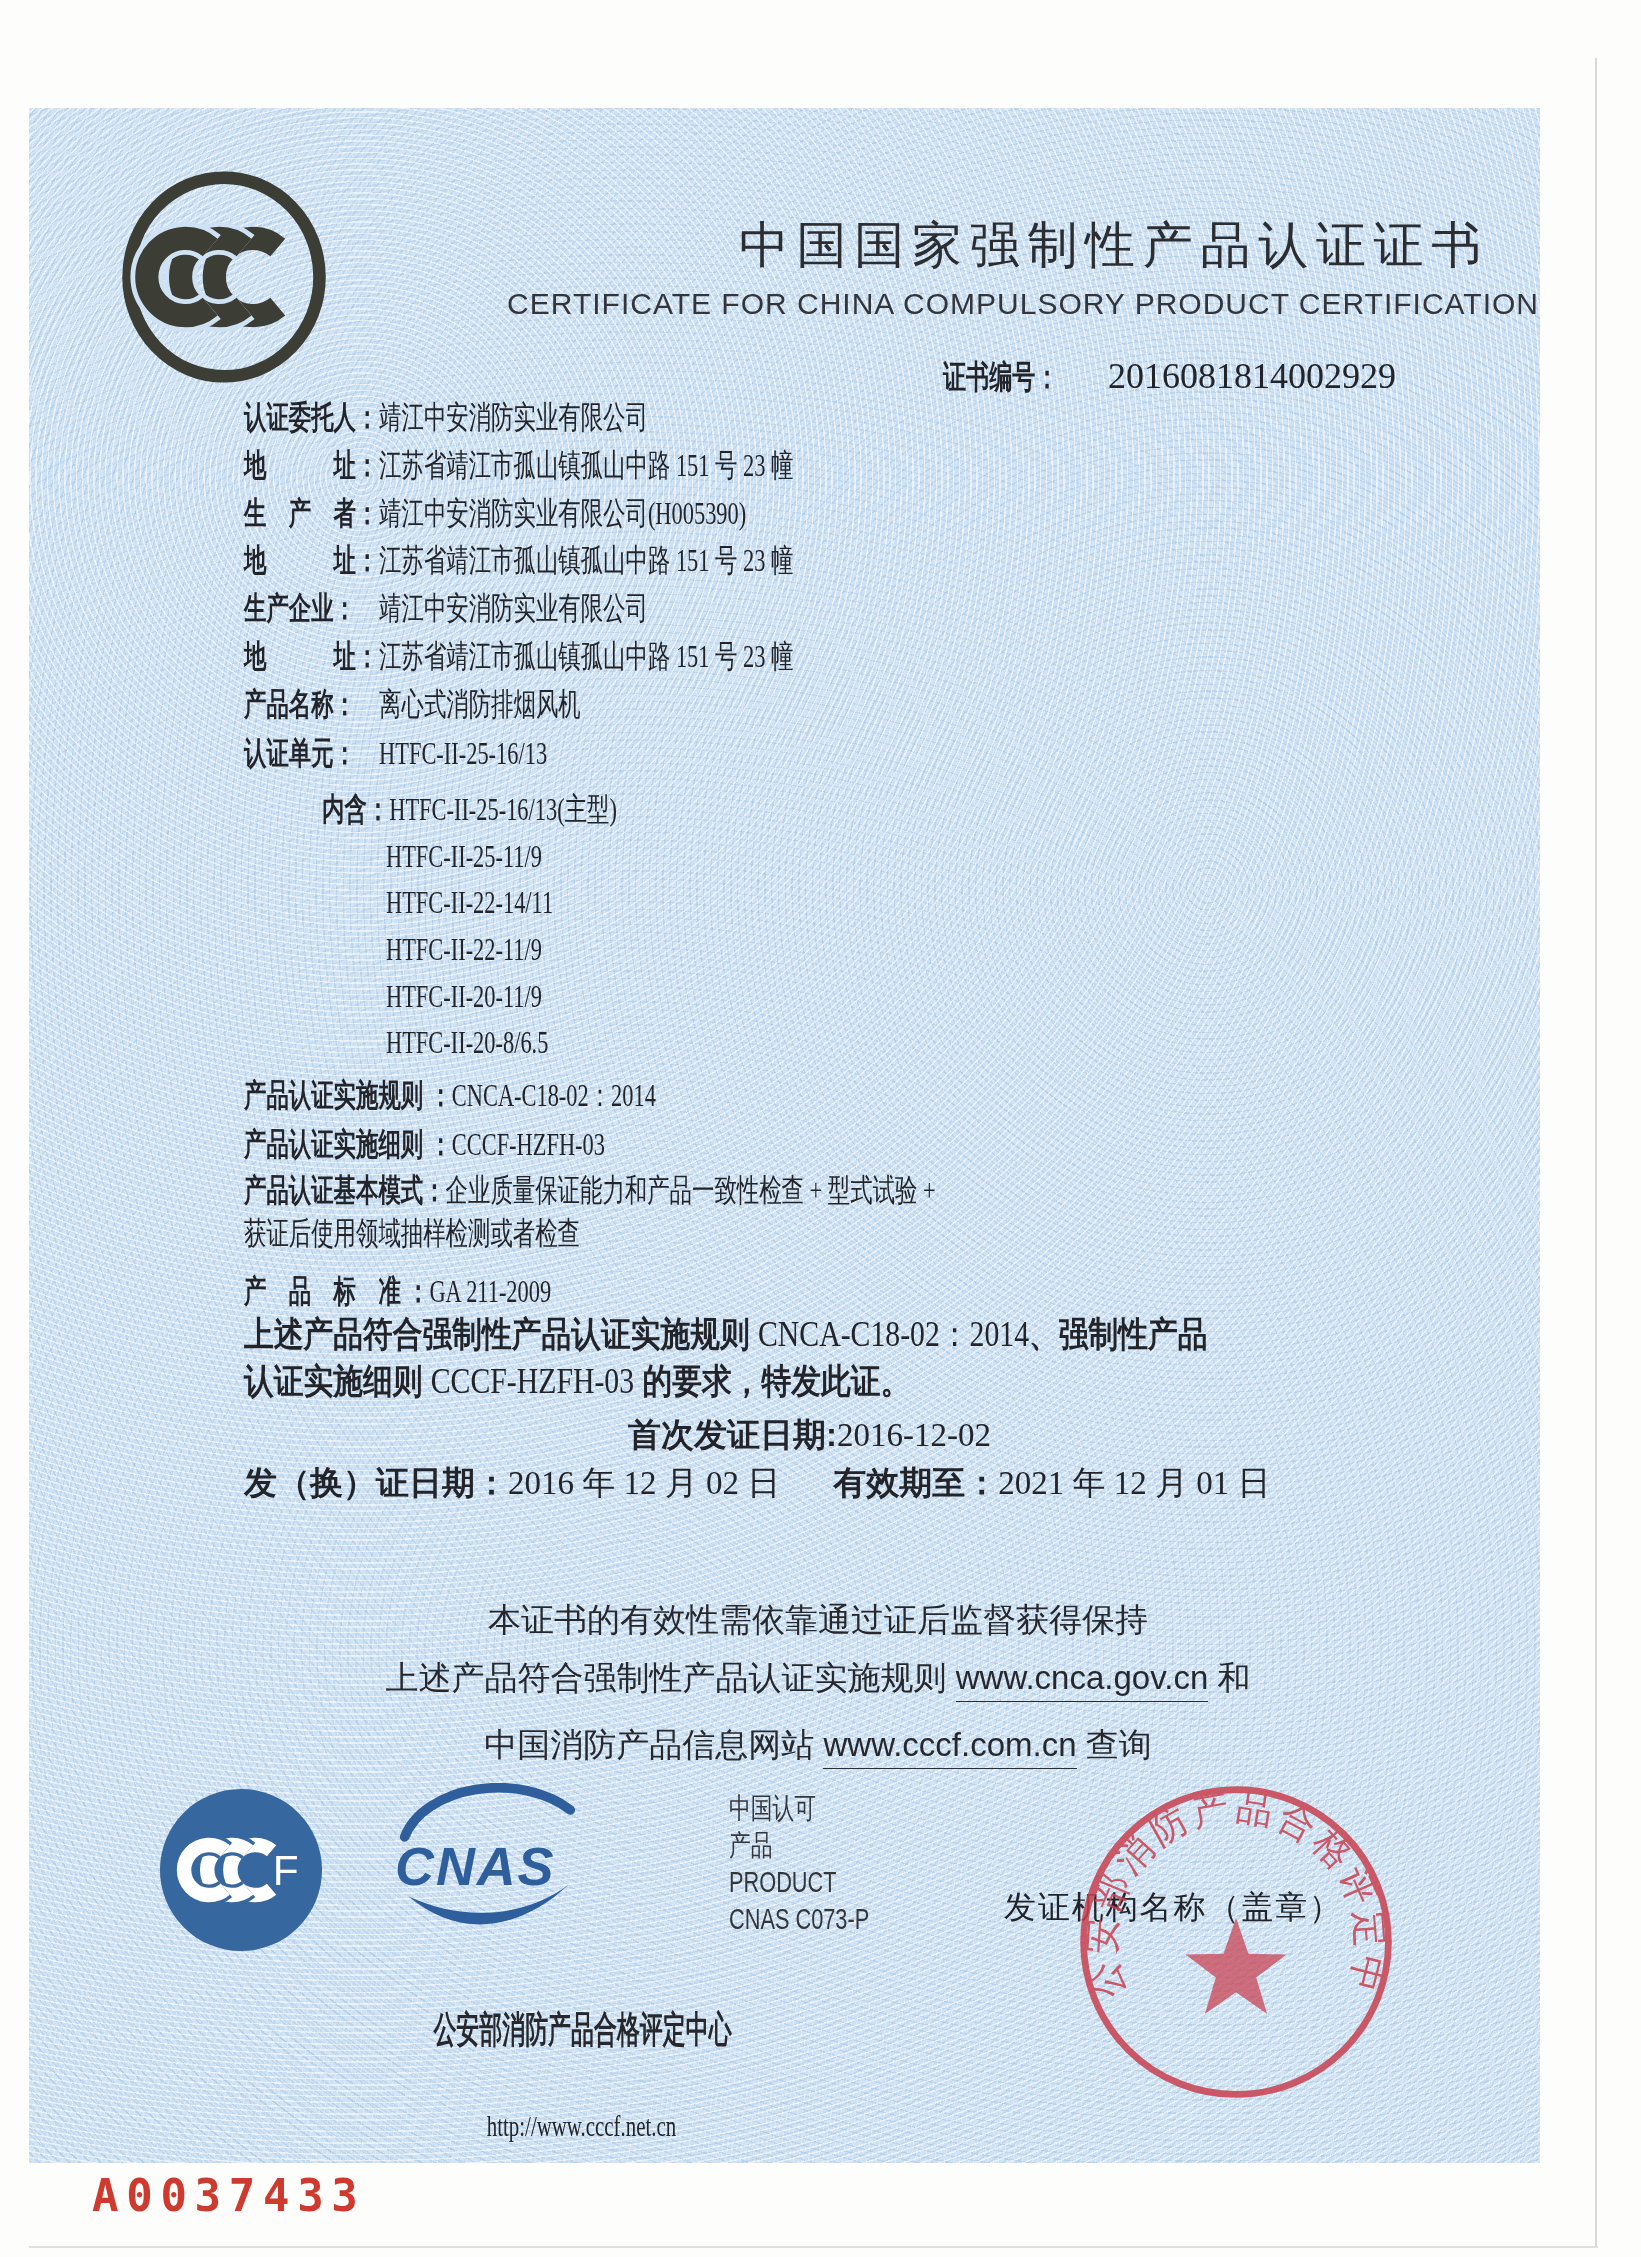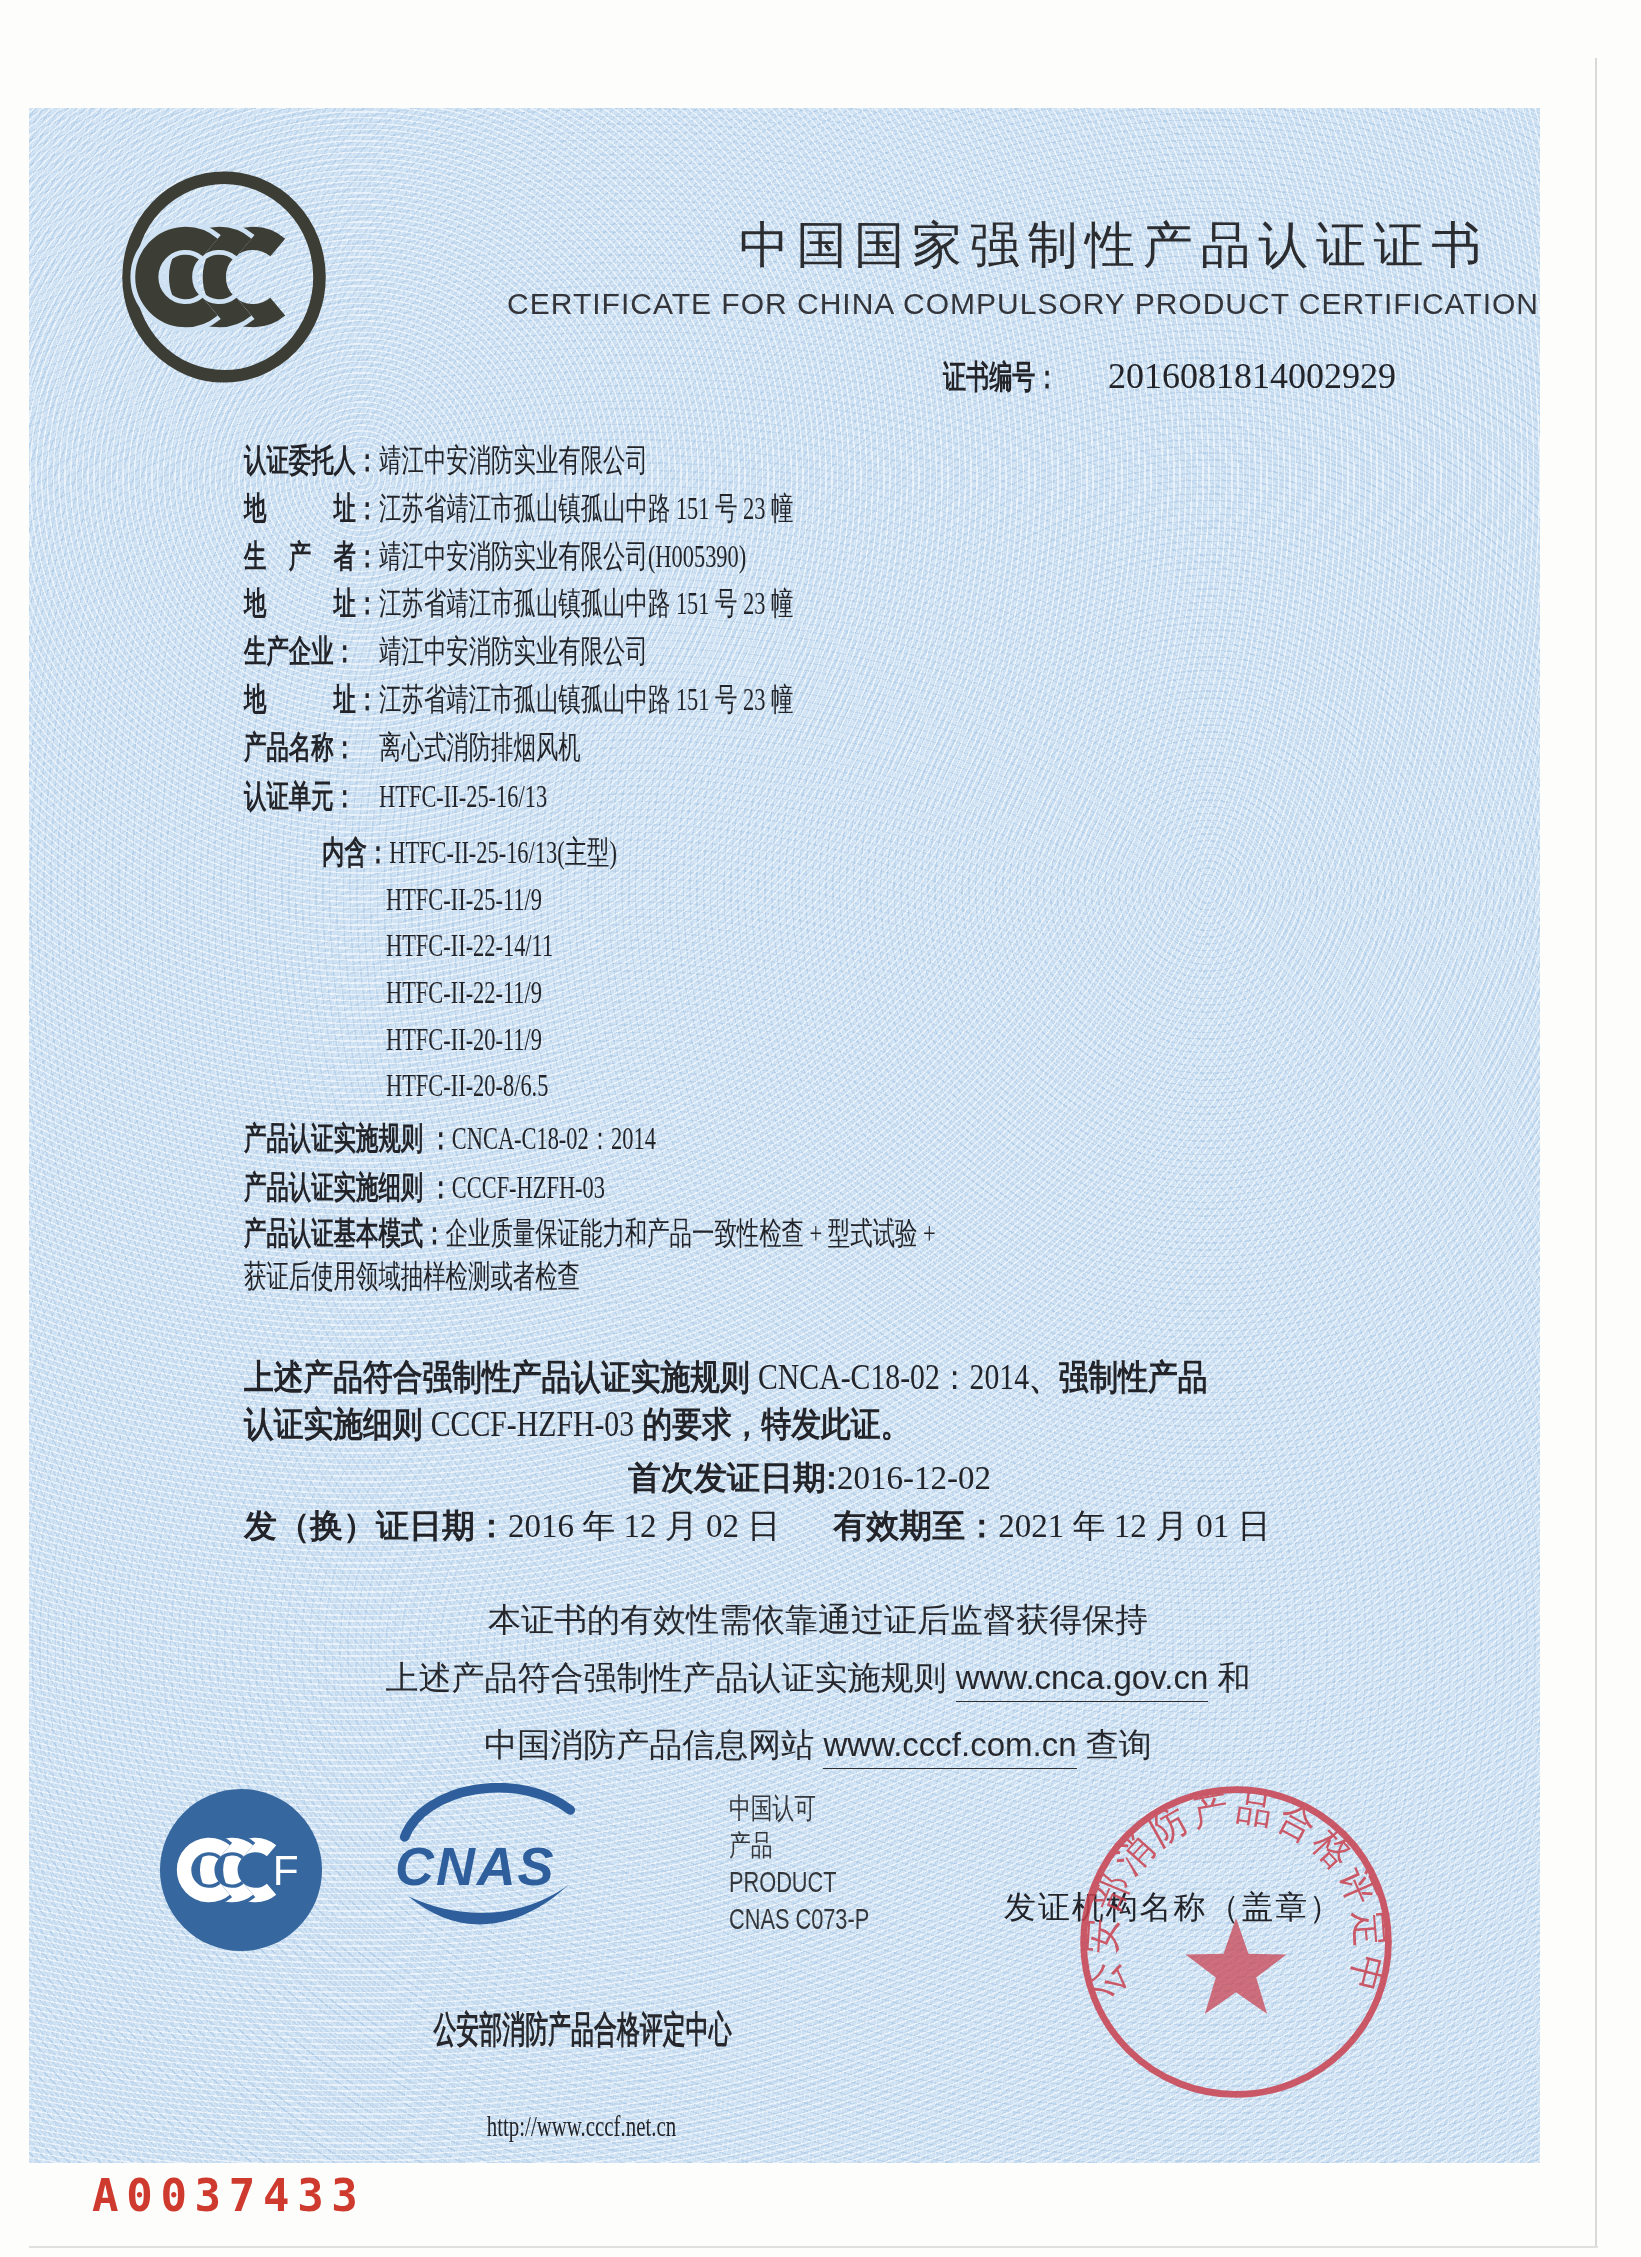--- a/index.html
+++ b/index.html
@@ -7,21 +7,21 @@
         font-family:"Liberation Serif",serif;color:#22242a;}
   
   .cert{position:absolute;left:29px;top:108px;width:1511px;height:2055px;
         background-color:#cfe2f3;
         background-image:
           repeating-radial-gradient(circle at 22% 18%, rgba(255,255,255,.55) 0 1.4px, rgba(255,255,255,0) 1.4px 5.8px),
           repeating-radial-gradient(circle at 78% 38%, rgba(122,165,208,.22) 0 1.4px, rgba(122,165,208,0) 1.4px 6.8px),
           repeating-radial-gradient(circle at 40% 75%, rgba(122,165,208,.18) 0 1.4px, rgba(122,165,208,0) 1.4px 7.7px),
           repeating-linear-gradient(100deg, rgba(255,255,255,.25) 0 1px, rgba(255,255,255,0) 1px 4.8px);}
   .abs{position:absolute;}
-  .ln{position:absolute;left:215px;white-space:nowrap;font-size:32px;line-height:39px;margin-top:43px;}
+  .ln{position:absolute;left:215px;white-space:nowrap;font-size:32px;line-height:39px;}
   .cx{display:inline-block;white-space:pre;transform:scaleX(.70);transform-origin:0 50%;}
   .cc{display:inline-block;white-space:pre;transform:scaleX(.70);transform-origin:50% 50%;}
   .lbl{display:inline-block;width:193px;font-family:"Liberation Sans",sans-serif;font-weight:700;}
   .lbl2{font-family:"Liberation Sans",sans-serif;font-weight:700;}
   .val{font-family:"Liberation Serif",serif;}
   .title{font-family:"Liberation Sans",sans-serif;font-weight:500;font-size:50px;
          letter-spacing:7.7px;text-align:right;color:#2b2d31;}
   .subtitle{font-family:"Liberation Sans",sans-serif;font-size:30px;letter-spacing:1px;
             text-align:right;color:#33353a;}
   .certno{font-size:33px;white-space:nowrap;}
@@ -83,20 +83,21 @@
     <div class="ln" style="left:357px;top:729px"><span class="cx val">HTFC-II-25-11/9</span></div>
     <div class="ln" style="left:357px;top:775px"><span class="cx val">HTFC-II-22-14/11</span></div>
     <div class="ln" style="left:357px;top:822px"><span class="cx val">HTFC-II-22-11/9</span></div>
     <div class="ln" style="left:357px;top:869px"><span class="cx val">HTFC-II-20-11/9</span></div>
     <div class="ln" style="left:357px;top:915px"><span class="cx val">HTFC-II-20-8/6.5</span></div>
 
     <div class="ln" style="top:968px"><span class="cx"><span class="lbl2">产品认证实施规则 ：</span><span class="val">CNCA-C18-02：2014</span></span></div>
     <div class="ln" style="top:1017px"><span class="cx"><span class="lbl2">产品认证实施细则 ：</span><span class="val">CCCF-HZFH-03</span></span></div>
     <div class="ln" style="top:1063px"><span class="cx"><span class="lbl2">产品认证基本模式：</span><span class="val">企业质量保证能力和产品一致性检查 + 型式试验 +</span></span></div>
     <div class="ln" style="top:1106px"><span class="cx val">获证后使用领域抽样检测或者检查</span></div>
+    <div class="ln" style="top:1164px"><span class="cx"><span class="lbl2">产　品　标　准 ：</span><span class="val">GA 211-2009</span></span></div>
 
     <div class="ln stmt" style="top:1206px"><span class="cx"><span class="b">上述产品符合强制性产品认证实施规则 </span><span class="val">CNCA-C18-02：2014</span><span class="b">、强制性产品</span></span></div>
     <div class="ln stmt" style="top:1253px"><span class="cx"><span class="b">认证实施细则 </span><span class="val">CCCF-HZFH-03</span><span class="b"> 的要求，特发此证。</span></span></div>
 
     <div class="ln dates" style="left:599px;top:1307px">
       <span class="lbl2">首次发证日期:</span><span class="val">2016-12-02</span>
     </div>
     <div class="ln dates" style="top:1355px">
       <span class="lbl2">发（换）证日期：</span><span class="val">2016 年 12 月 02 日</span><span class="lbl2" style="margin-left:53px">有效期至：</span><span class="val">2021 年 12 月 01 日</span>
     </div>

